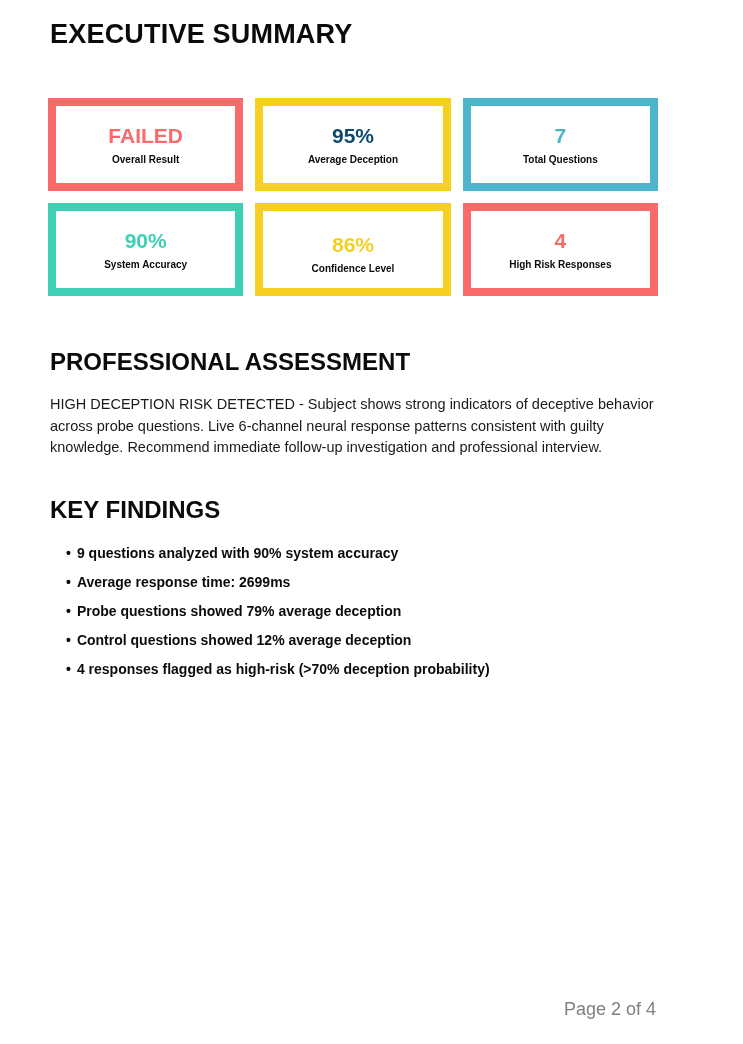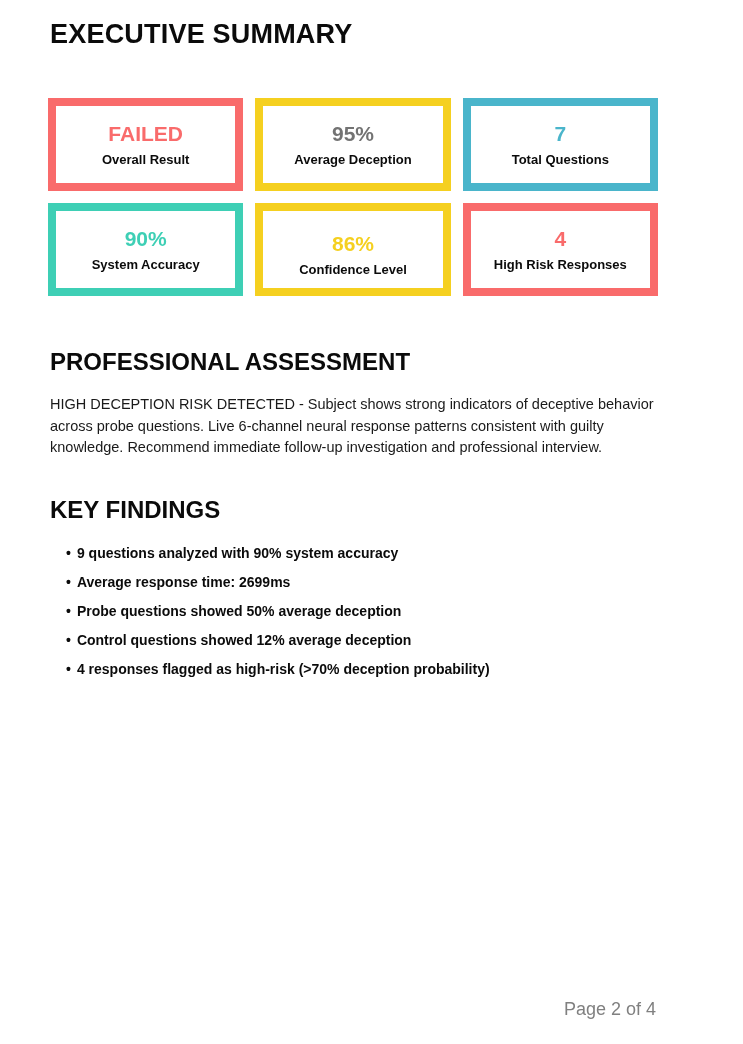--- a/index.html
+++ b/index.html
@@ -38,21 +38,21 @@
     justify-content: center;
     gap: 9px;
     text-align: center;
   }
   .metric-value {
     font-size: 21px;
     font-weight: bold;
     line-height: 1;
   }
   .metric-label {
-    font-size: 13px;
+    font-size: 10px;
     font-weight: bold;
     color: #0b0b0b;
     line-height: 1;
   }
   .section-heading {
     margin: 0 47px 0 50px;
     font-size: 24px;
     font-weight: bold;
     color: #0b0b0b;
   }
@@ -94,21 +94,21 @@
 
   <h1 class="doc-title">EXECUTIVE SUMMARY</h1>
 
   <div class="metrics-grid" id="metrics-grid">
   <div class="metric-card" style="border-color: rgb(249, 107, 107);">
     <div class="metric-value" style="color: rgb(249, 107, 107);">FAILED</div>
     <div class="metric-label">Overall Result</div>
   </div>
 
   <div class="metric-card" style="border-color: rgb(245, 208, 32);">
-    <div class="metric-value" style="color: #737373;">95%</div>
+    <div class="metric-value" style="color: #0c4a6e;">95%</div>
     <div class="metric-label">Average Deception</div>
   </div>
 
   <div class="metric-card" style="border-color: rgb(74, 181, 203);">
     <div class="metric-value" style="color: rgb(74, 181, 203);">7</div>
     <div class="metric-label">Total Questions</div>
   </div>
 
   <div class="metric-card" style="border-color: rgb(62, 207, 181);">
     <div class="metric-value" style="color: rgb(62, 207, 181);">90%</div>
@@ -135,21 +135,21 @@
   <ul class="findings-list" id="findings-list">
   <li>
     <span class="bullet">•</span><span class="finding-text">9 questions analyzed with 90% system accuracy</span>
   </li>
 
   <li>
     <span class="bullet">•</span><span class="finding-text">Average response time: 2699ms</span>
   </li>
 
   <li>
-    <span class="bullet">•</span><span class="finding-text">Probe questions showed 50% average deception</span>
+    <span class="bullet">•</span><span class="finding-text">Probe questions showed 79% average deception</span>
   </li>
 
   <li>
     <span class="bullet">•</span><span class="finding-text">Control questions showed 12% average deception</span>
   </li>
 
   <li>
     <span class="bullet">•</span><span class="finding-text">4 responses flagged as high-risk (&gt;70% deception probability)</span>
   </li>
 </ul>

